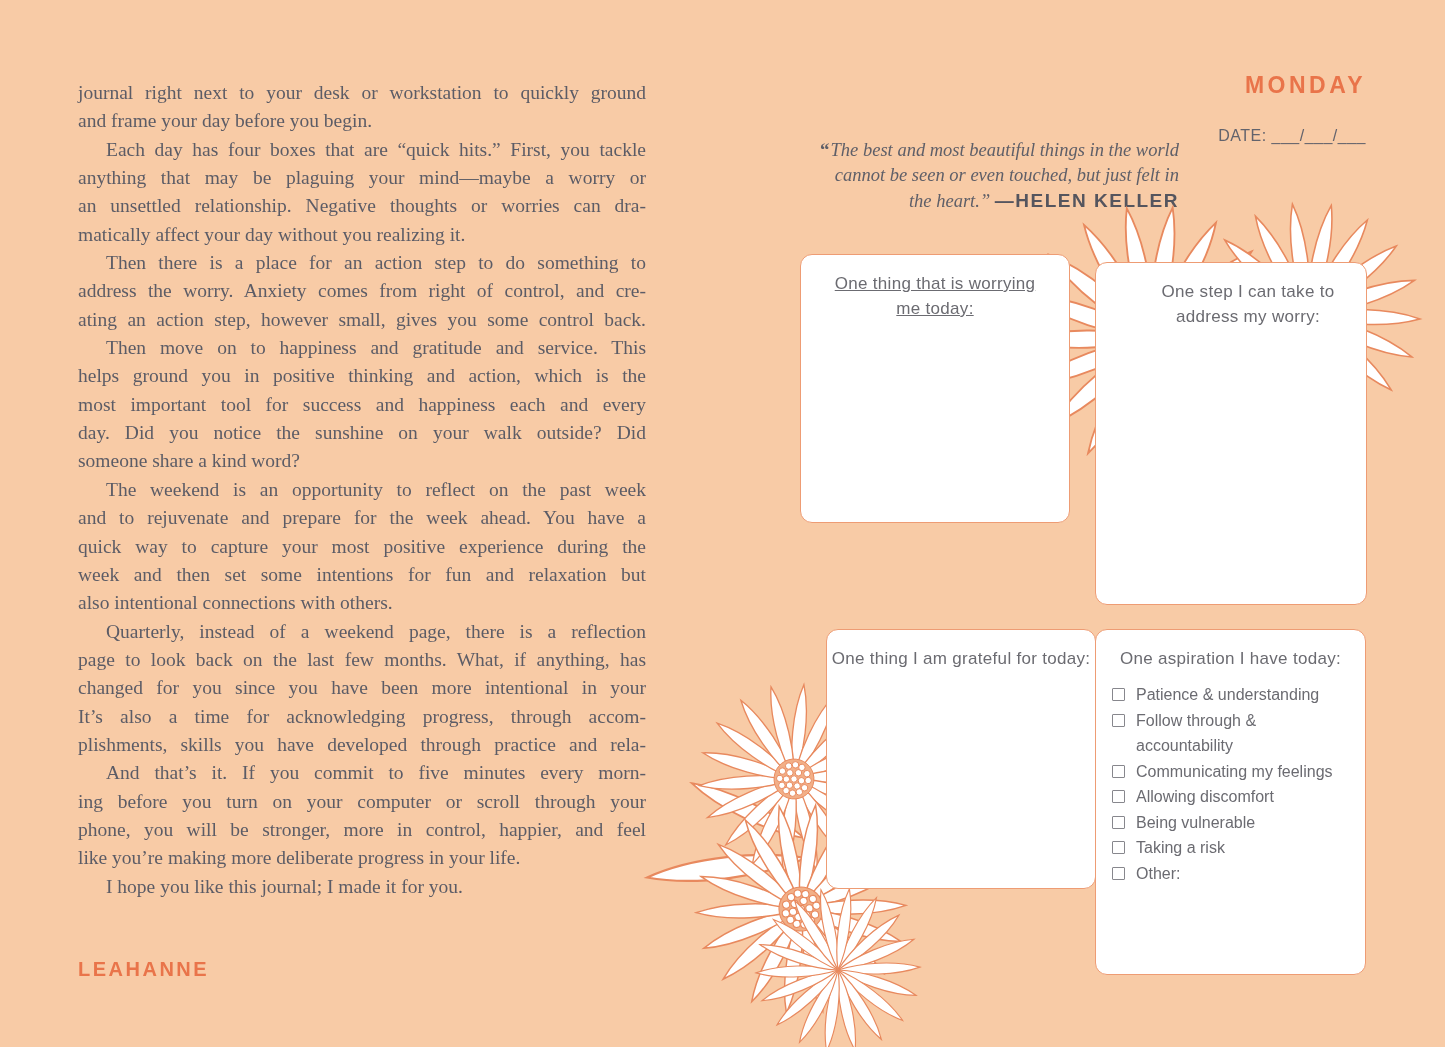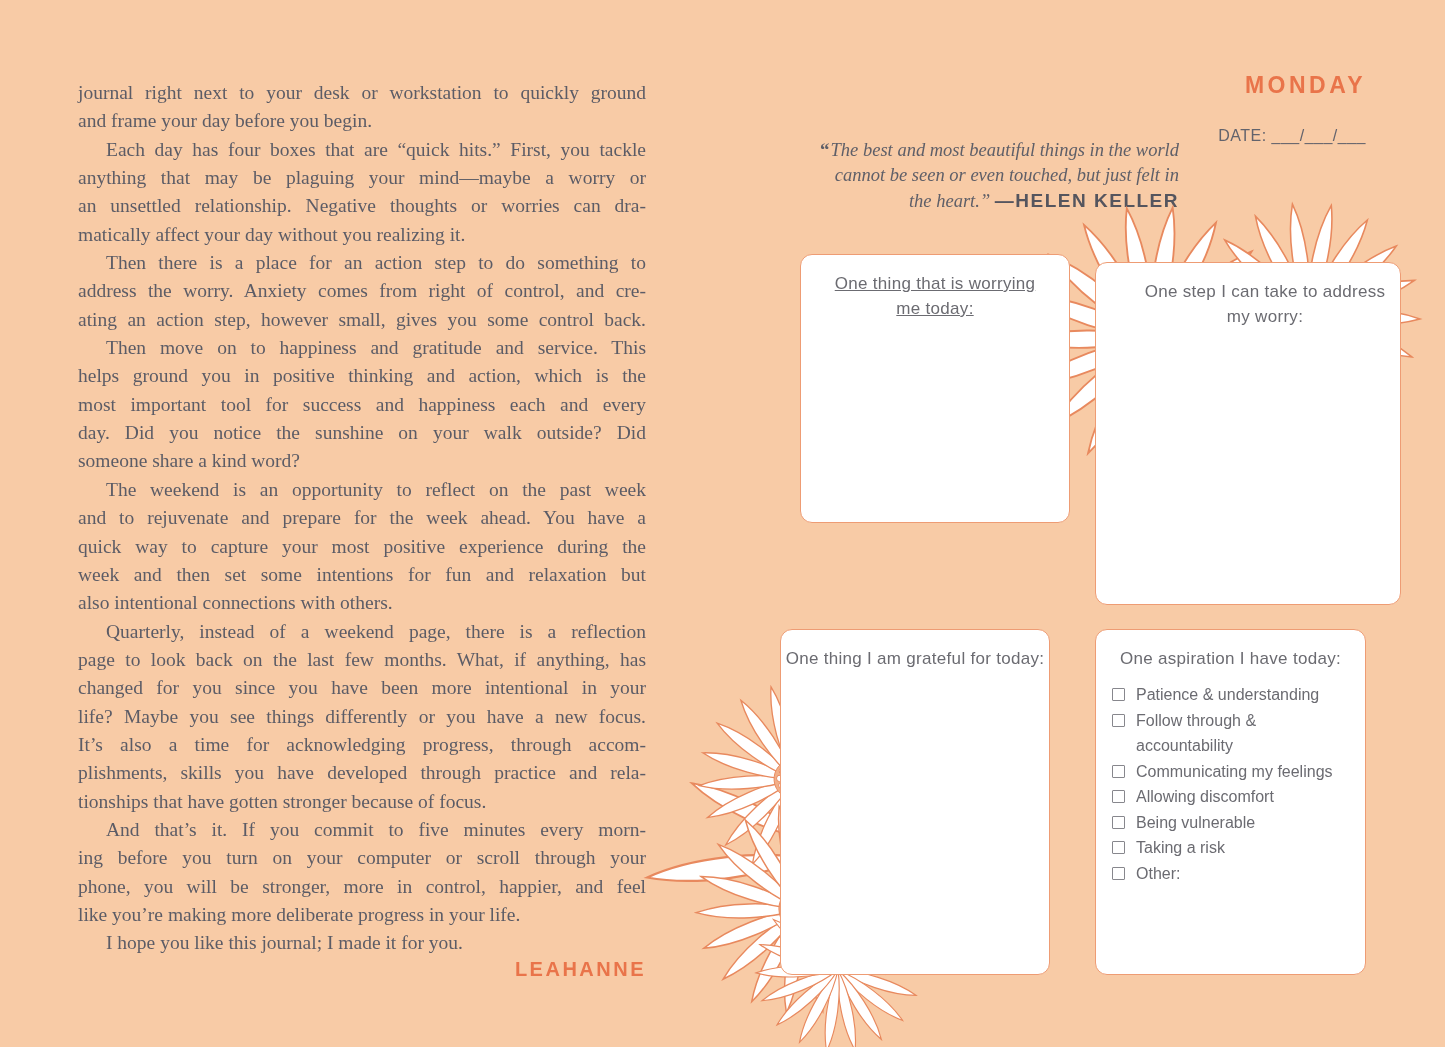--- a/index.html
+++ b/index.html
@@ -22,21 +22,21 @@
   }
   
   .body-text{
     position:absolute;left:78px;top:79px;width:568px;
     font-size:19.5px;line-height:28.35px;color:var(--ink);
   }
   .line{text-align:justify;text-align-last:justify;}
   .line.i{text-indent:28px;}
   .line.l{text-align:left;text-align-last:left;font-family:Liberation Serif, serif;}
   .sig{
-    text-align:right;margin-top:3px;
+    margin-top:3px;
     font-family:"Liberation Sans","DejaVu Sans",sans-serif;
     font-weight:bold;font-size:20px;letter-spacing:2.5px;color:var(--accent);
   }
   
   .day{
     position:absolute;top:72px;right:79px;
     font-family:"Liberation Sans","DejaVu Sans",sans-serif;
     font-weight:bold;font-size:23px;letter-spacing:3.5px;color:var(--accent);
   }
   .date{
@@ -55,22 +55,22 @@
     font-style:normal;font-family:"Liberation Sans","DejaVu Sans",sans-serif;
     font-weight:bold;font-size:19px;letter-spacing:1.5px;color:#55555E;
   }
   
   .jbox{
     position:absolute;z-index:2;background:#fff;
     border:1.5px solid var(--border);border-radius:12px;
     font-family:"Liberation Sans","DejaVu Sans",sans-serif;color:var(--label);
   }
   #box-worry{left:800px;top:254px;width:270px;height:269px;text-decoration:underline;}
-  #box-step{left:1095px;top:262px;width:306px;height:343px;padding-left:34px;}
-  #box-grateful{left:780px;top:629px;width:270px;height:346px;}
+  #box-step{left:1095px;top:262px;width:272px;height:343px;padding-left:34px;}
+  #box-grateful{left:826px;top:629px;width:270px;height:260px;}
   #box-aspiration{left:1095px;top:629px;width:271px;height:346px;}
   .jlabel{
     margin:16px auto 0;text-align:center;
     font-size:17px;line-height:25px;letter-spacing:.3px;
   }
   .lbl-worry{max-width:205px;}
   .lbl-step{max-width:245px;}
   .lbl-grateful{white-space:nowrap;}
   .options{margin:11px 8px 0 16px;}
   .chk{display:flex;gap:11px;font-size:16px;line-height:25.5px;}
@@ -189,27 +189,25 @@
       <div class="line">week and then set some intentions for fun and relaxation but</div>
 
       <div class="line l">also intentional connections with others.</div>
 
       <div class="line i">Quarterly, instead of a weekend page, there is a reflection</div>
 
       <div class="line">page to look back on the last few months. What, if anything, has</div>
 
       <div class="line">changed for you since you have been more intentional in your</div>
 
-      <div class="line">life? Maybe you see things differently or you have a new focus.</div>
 
       <div class="line">It’s also a time for acknowledging progress, through accom-</div>
 
       <div class="line">plishments, skills you have developed through practice and rela-</div>
 
-      <div class="line l">tionships that have gotten stronger because of focus.</div>
 
       <div class="line i">And that’s it. If you commit to five minutes every morn-</div>
 
       <div class="line">ing before you turn on your computer or scroll through your</div>
 
       <div class="line">phone, you will be stronger, more in control, happier, and feel</div>
 
       <div class="line l">like you’re making more deliberate progress in your life.</div>
 
       <div class="line l i">I hope you like this journal; I made it for you.</div>

